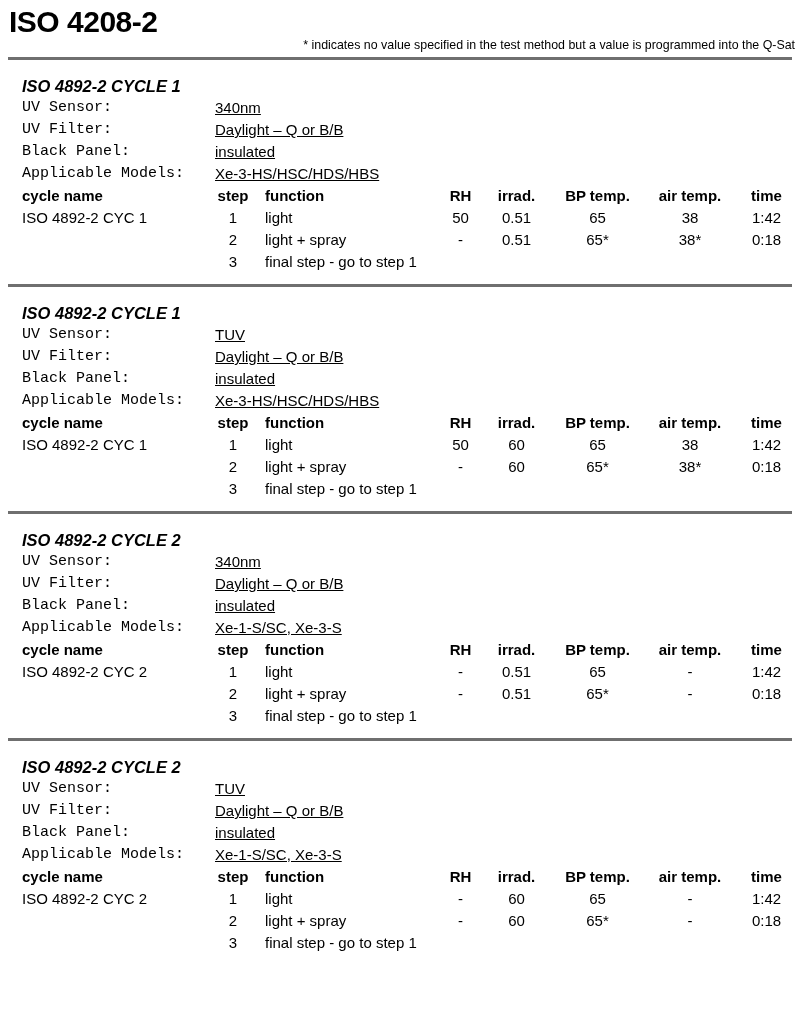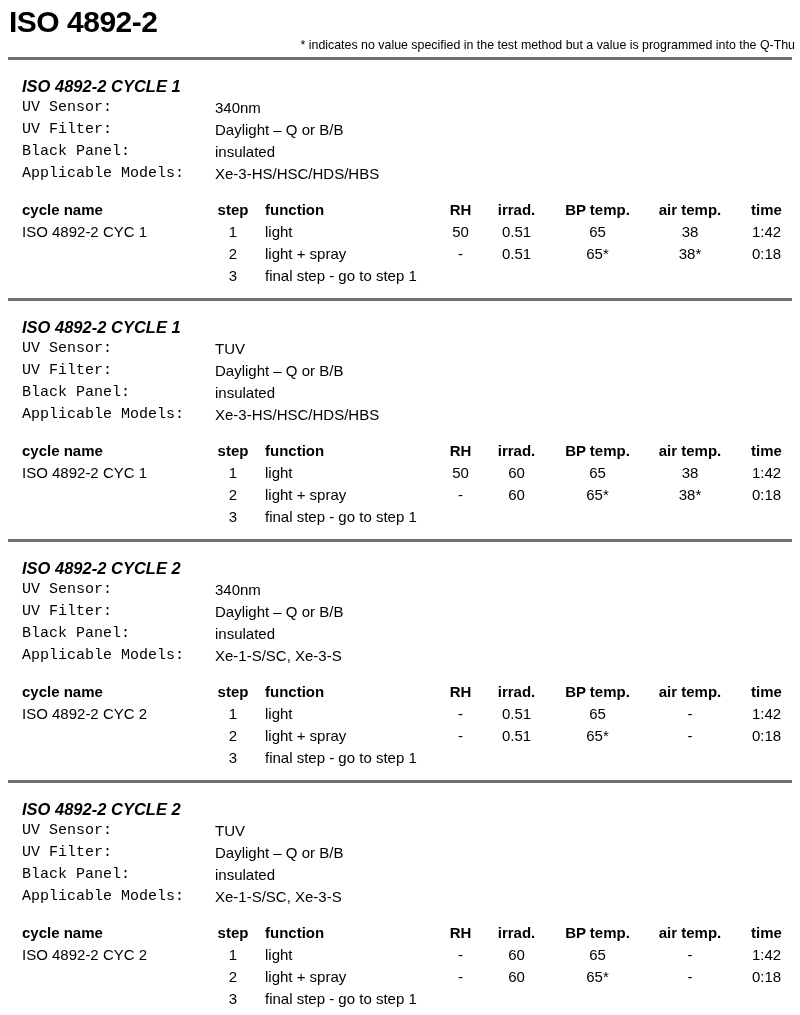--- a/index.html
+++ b/index.html
@@ -17,40 +17,40 @@
   }
   .doc-note {
     font-size:12.4px; line-height:15px; text-align:right;
     margin:0 5px 0 0;
   }
   .rule { height:3px; background:var(--rule-color); margin:4px 8px 0 8px; }
   section.cycle-section { padding:15px 0 0 22px; }
   .section-heading { font-size:16.5px; font-weight:bold; line-height:22px; margin:0;font-style:italic; }
   .spec-row { display:flex; line-height:22px; }
   .spec-label { width:193px; flex:none;font-family:Liberation Mono, monospace; }
-  .spec-value { flex:none; }
-  table.cycle-table { border-collapse:collapse; table-layout:fixed; width:776px; margin-top:14px; }
+  .spec-value { flex:none;text-decoration:underline; }
+  table.cycle-table { border-collapse:collapse; table-layout:fixed; width:776px; }
   .cycle-table th, .cycle-table td {
     padding:0; line-height:22px; font-size:15px; font-weight:normal;
     white-space:nowrap; overflow:visible; vertical-align:top;
   }
   .cycle-table th { font-weight:bold; }
   .al { text-align:left; }
   .ac { text-align:center; }
   td.fn, th.fn { padding-left:14px; }
   .section-rule { height:3px; background:var(--rule-color); margin:11px 8px 0 -14px; }
   section.cycle-section:last-child .section-rule { display:none; }
 </style>
 </head>
 <body>
 
 <div>
   <header>
-    <h1 class="doc-title">ISO 4892-2</h1>
-    <div class="doc-note">* indicates no value specified in the test method but a value is programmed into the Q-Thu</div>
+    <h1 class="doc-title">ISO 4208-2</h1>
+    <div class="doc-note">* indicates no value specified in the test method but a value is programmed into the Q-Sat</div>
     <div class="rule"></div>
   </header>
 
   <div id="sections">
   <section class="cycle-section">
     <h2 class="section-heading">ISO 4892-2 CYCLE 1</h2>
 
     <div class="spec-grid">
       <div class="spec-row">
         <span class="spec-label">UV Sensor:</span>

